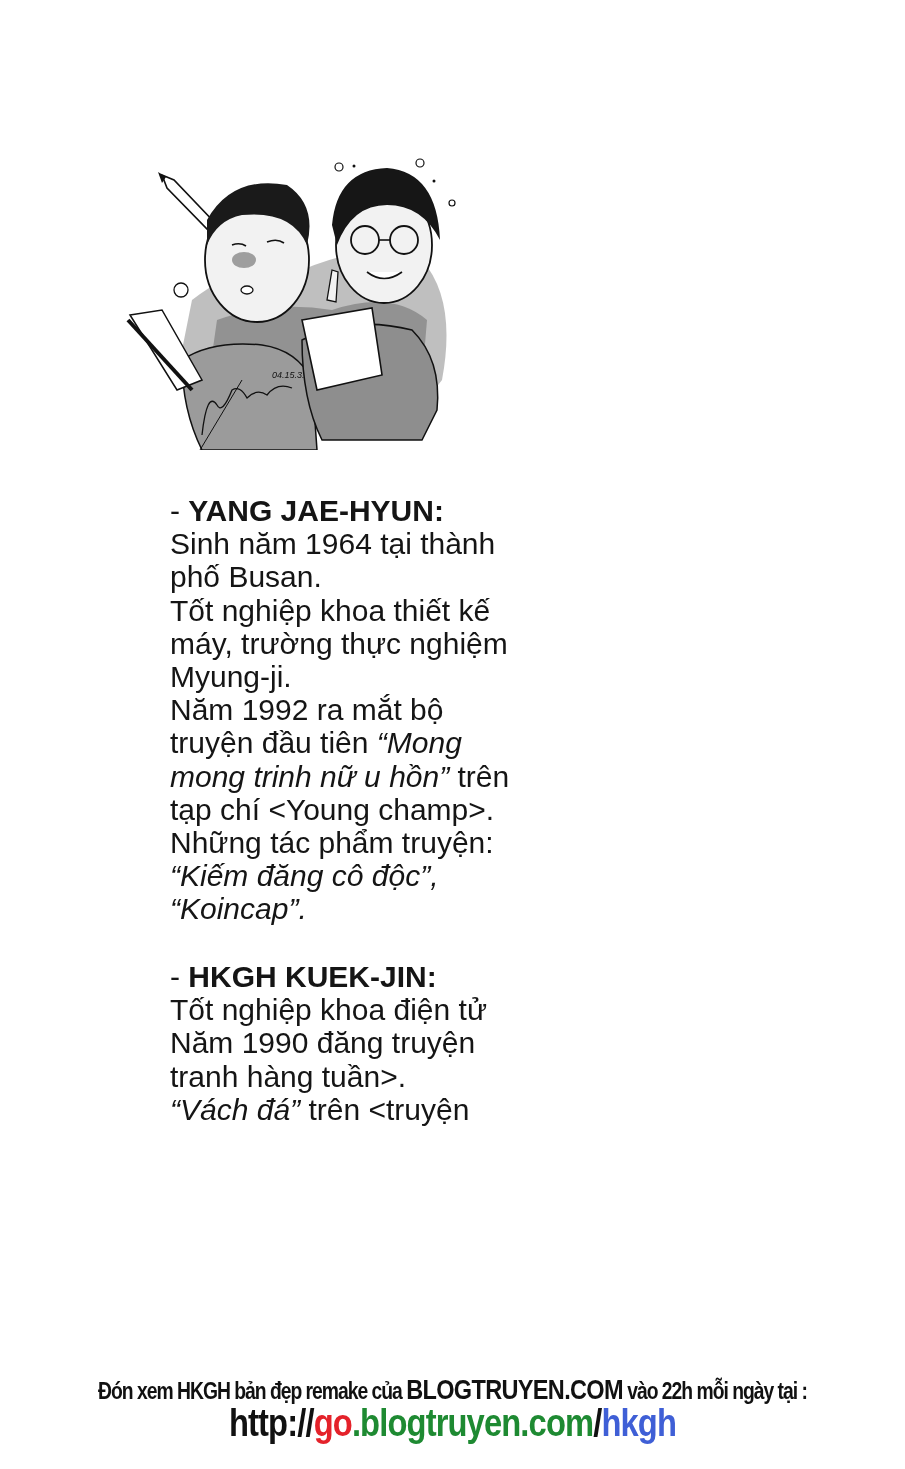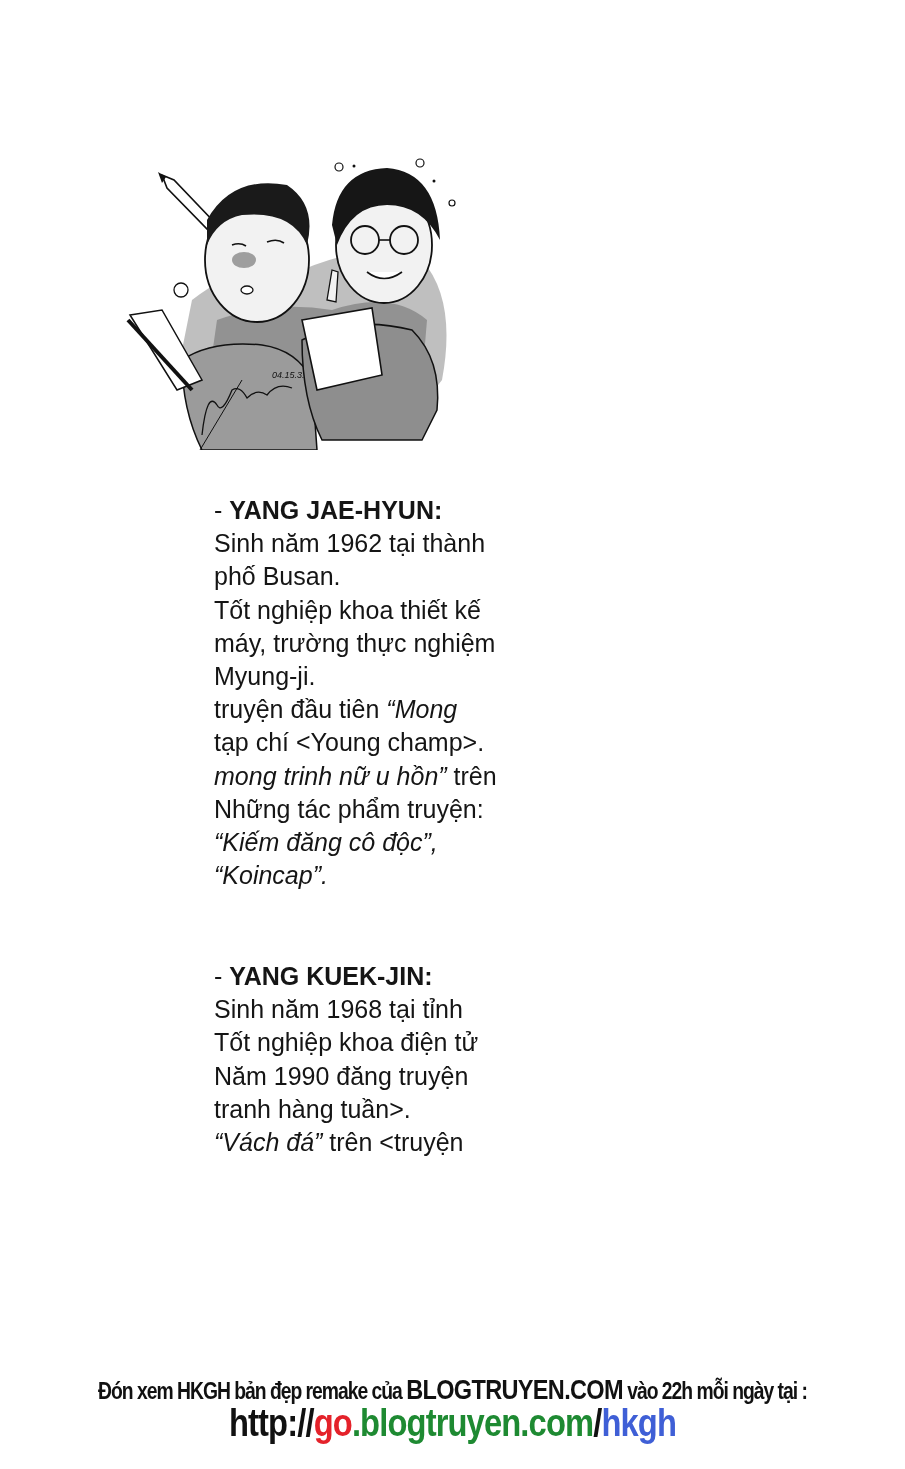--- a/index.html
+++ b/index.html
@@ -1,18 +1,18 @@
 <!DOCTYPE html>
 <html><head>
 <meta charset="utf-8">
 <style>
   html, body { margin: 0; padding: 0; background: #ffffff; }
   body { width: 905px; height: 1469px; position: relative; overflow: hidden; font-family: "Liberation Sans", sans-serif; color: #111; }
   .illustration { position: absolute; left: 122px; top: 150px; width: 345px; height: 300px; }
-  .bio { position: absolute; left: 170px; width: 300px; font-size: 25px; line-height: 33.2px; color: #151515; margin-left: 44px; }
+  .bio { position: absolute; left: 170px; width: 300px; font-size: 30px; line-height: 33.2px; color: #151515; }
   .bio .line { display: block; white-space: nowrap; }
   .bio .heading { font-weight: bold; }
   .bio .heading .dash { font-weight: normal; }
   .bio i { }
   #bio1 { top: 494px; }
   #bio2 { top: 960px; }
   .promo { position: absolute; left: 0; width: 905px; text-align: center; font-family: "Liberation Sans", sans-serif; font-weight: bold; color: #111; }
   .promo-line1 { top: 1374px; font-size: 23px; letter-spacing: -1.2px; transform: scaleX(0.84); transform-origin: center; }
   .promo-line1 .brand { font-size: 28px; letter-spacing: -0.8px; }
   .promo-line2 { top: 1402px; font-size: 38px; letter-spacing: -1px; transform: scaleX(0.86); transform-origin: center; }
@@ -63,36 +63,36 @@
   <circle cx="232" cy="16" r="1.5" fill="#111"></circle>
   <circle cx="312" cy="31" r="1.5" fill="#111"></circle>
 
   <path d="M80 285 Q85 240 95 255 Q100 265 110 240 Q118 235 125 248 Q135 238 145 245 Q155 232 170 238" stroke="#111" stroke-width="1.3" fill="none"></path>
   <line x1="120" y1="230" x2="78" y2="300" stroke="#111" stroke-width="1"></line>
   <text x="150" y="228" font-size="9" font-family="Liberation Sans, sans-serif" font-style="italic" fill="#111">04.15.3.</text>
 </svg>
 
 <div id="bio1" class="bio">
   <span class="line heading"><span class="dash">- </span><span>YANG JAE-HYUN:</span></span>
-  <span class="line">Sinh năm 1962 tại thành</span>
+  <span class="line">Sinh năm 1964 tại thành</span>
   <span class="line">phố Busan.</span>
   <span class="line">Tốt nghiệp khoa thiết kế</span>
   <span class="line">máy, trường thực nghiệm</span>
   <span class="line">Myung-ji.</span>
+  <span class="line">Năm 1992 ra mắt bộ</span>
   <span class="line"><span>truyện đầu tiên </span><i>“Mong</i></span>
+  <span class="line"><i>mong trinh nữ u hồn”</i><span> trên</span></span>
   <span class="line">tạp chí &lt;Young champ&gt;.</span>
-  <span class="line"><i>mong trinh nữ u hồn”</i><span> trên</span></span>
   <span class="line">Những tác phẩm truyện:</span>
   <span class="line"><i>“Kiếm đăng cô độc”,</i></span>
   <span class="line"><i>“Koincap”.</i></span>
 </div>
 
 <div id="bio2" class="bio">
-  <span class="line heading"><span class="dash">- </span><span>YANG KUEK-JIN:</span></span>
-  <span class="line">Sinh năm 1968 tại tỉnh</span>
+  <span class="line heading"><span class="dash">- </span><span>HKGH KUEK-JIN:</span></span>
   <span class="line">Tốt nghiệp khoa điện tử</span>
   <span class="line">Năm 1990 đăng truyện</span>
   <span class="line">tranh hàng tuần&gt;.</span>
   <span class="line"><i>“Vách đá”</i><span> trên &lt;truyện</span></span>
 </div>
 
 <div class="promo promo-line1">
   <span>Đón xem HKGH bản đẹp remake của </span><span class="brand">BLOGTRUYEN.COM</span><span> vào 22h mỗi ngày tại :</span>
 </div>
 <div class="promo promo-line2">

